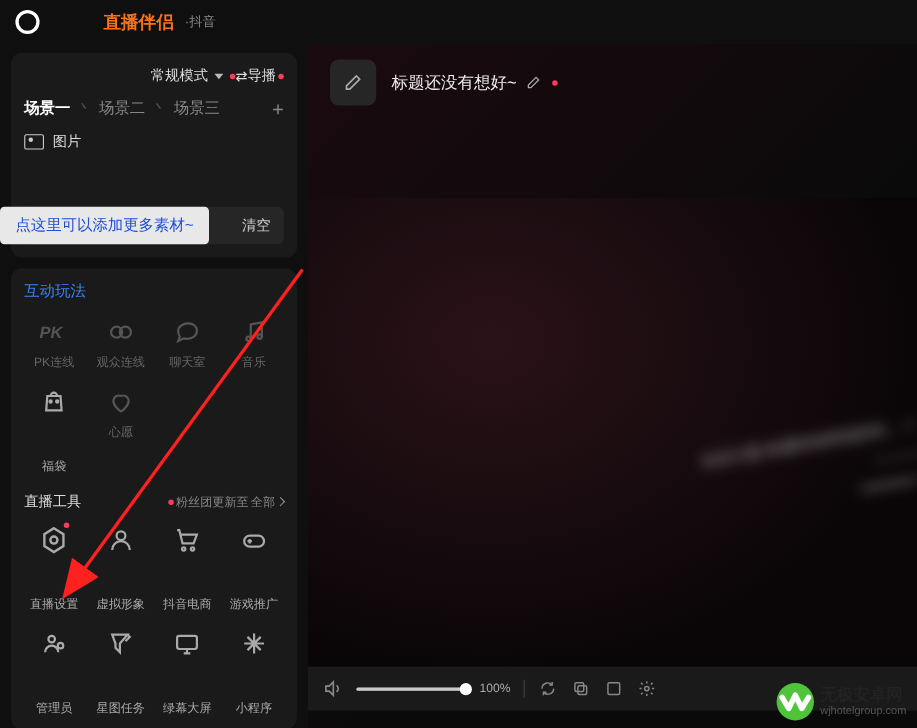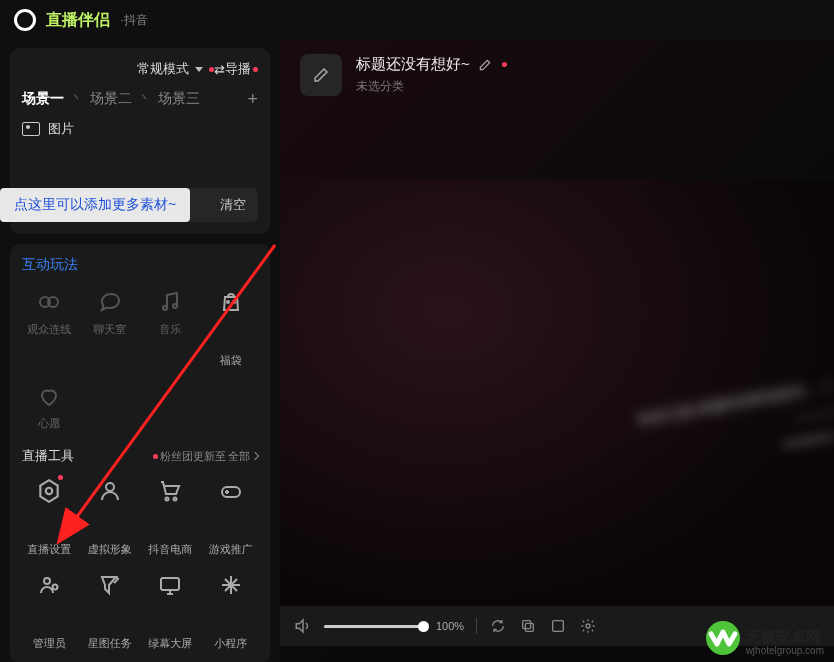--- a/index.html
+++ b/index.html
@@ -25,21 +25,22 @@
     }
     .logo {
       width: 22px;
       height: 22px;
       border: 3px solid #fff;
       border-radius: 50%;
     }
     .app-name {
       font-size: 16px;
       font-weight: 600;
-      color: #bef264;
+      color: #f97316;
+      margin-left: 48px;
     }
     .app-sub {
       font-size: 12px;
       color: #888;
     }
     .main-layout {
       display: flex;
       height: calc(100% - 40px);
     }
     .sidebar {
@@ -355,21 +356,21 @@
       width: 240px;
       height: 320px;
       z-index: 20;
       pointer-events: none;
     }
     .watermark {
       position: absolute;
       right: 10px;
       bottom: 6px;
       display: flex;
-      align-items: flex-end;
+      align-items: center;
       gap: 3px;
       z-index: 30;
     }
     .wm-logo {
       width: 40px;
       height: 36px;
       position: relative;
     }
     .wm-logo svg {
       width: 40px;
@@ -444,20 +445,28 @@
       </div>
     </div>
 
     <div class="tooltip-bubble">点这里可以添加更多素材~</div>
 
     <div class="panel">
       <div class="panel-title">互动玩法</div>
       <div class="tool-grid">
         <div class="tool-item">
           <div class="tool-icon">
+              <svg width="26" height="20" viewBox="0 0 26 20">
+                <text x="0" y="15" font-style="italic" font-weight="bold" font-size="15" fill="currentColor">PK</text>
+              </svg>
+            </div>
+          <span>PK连线</span>
+        </div>
+        <div class="tool-item">
+          <div class="tool-icon">
               <svg width="24" height="24" viewBox="0 0 24 24" fill="none" stroke="currentColor" stroke-width="2">
                 <circle cx="8" cy="12" r="5"></circle>
                 <circle cx="16" cy="12" r="5"></circle>
               </svg>
             </div>
           <span>观众连线</span>
         </div>
         <div class="tool-item">
           <div class="tool-icon">
               <svg width="24" height="24" viewBox="0 0 24 24" fill="none" stroke="currentColor" stroke-width="2">
@@ -596,21 +605,20 @@
           </svg>
       </div>
       <div class="title-texts">
         <div class="title-main">
           <span>标题还没有想好~</span>
           <svg width="14" height="14" viewBox="0 0 24 24" fill="none" stroke="#aaa" stroke-width="2">
               <path d="M4 20h4L20 8l-4-4L4 16v4z"></path>
             </svg>
           <span class="red-dot"></span>
         </div>
-        <div class="title-sub">未选分类</div>
       </div>
     </div>
 
     <div class="preview-pane">
       <div class="blur-content">
         <div class="blur-line">未设主题 标题特别特别的长… ☾</div>
         <div class="blur-line">○ ○ ○ ○</div>
         <div class="blur-line">━━━━━━ ○</div>
       </div>
     </div>

